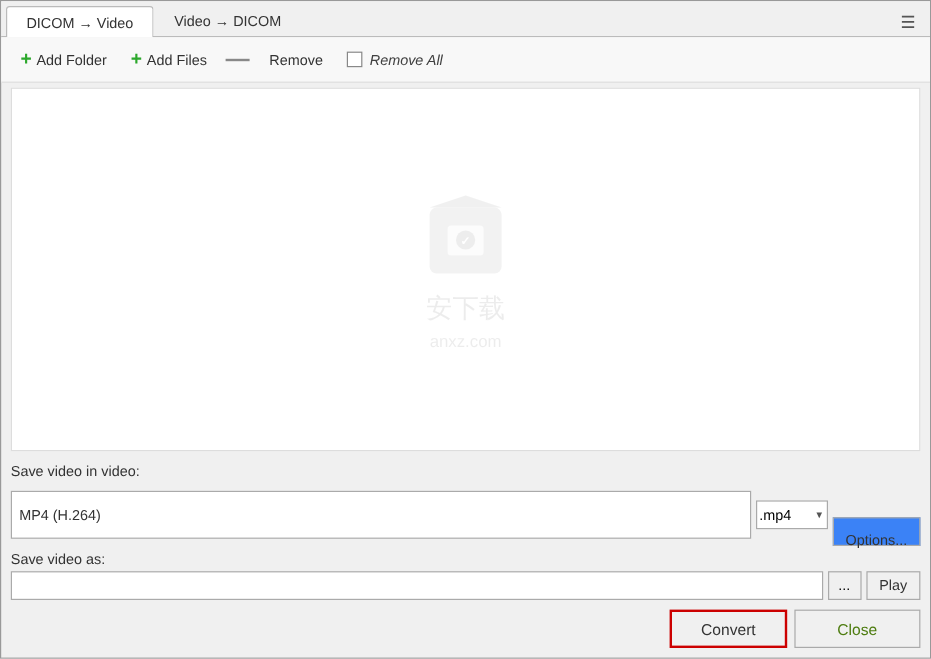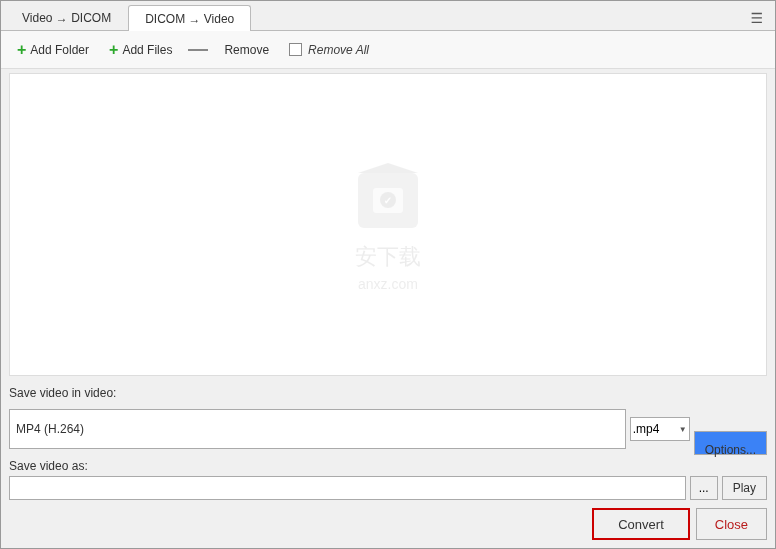--- a/index.html
+++ b/index.html
@@ -273,26 +273,26 @@
       padding: 0 24px;
       border: 2px solid #cc0000;
       background: #f0f0f0;
       font-size: 13px;
       cursor: pointer;
       color: #333;
       font-weight: normal;
     }
     .close-btn {
       height: 32px;
-      padding: 0 18px;
+      padding: 0 35px;
       border: 1px solid #aaa;
       background: #f0f0f0;
       font-size: 13px;
       cursor: pointer;
-      color: #b91c1c;
+      color: #4d7c0f;
       text-align: center;
     }
     .format-input-display {
       flex: 1;
       height: 40px;
       border: 1px solid #aaa;
       background: white;
       font-size: 12px;
       padding: 2px 6px;
       display: flex;
@@ -319,25 +319,25 @@
       padding-right: 16px;
     }
   </style>
 </head>
 <body>
 
 <div class="window">
 
 
   <div class="tab-bar">
+    <div class="tab active">
+      <span>DICOM → Video</span>
+    </div>
     <div class="tab">
       <span>Video → DICOM</span>
-    </div>
-    <div class="tab active">
-      <span>DICOM → Video</span>
     </div>
     <div class="tab-menu-btn">☰</div>
   </div>
 
   <div class="toolbar">
     <button class="toolbar-btn">
       <span class="plus-icon">+</span>
       <span>Add Folder</span>
     </button>
     <button class="toolbar-btn">

